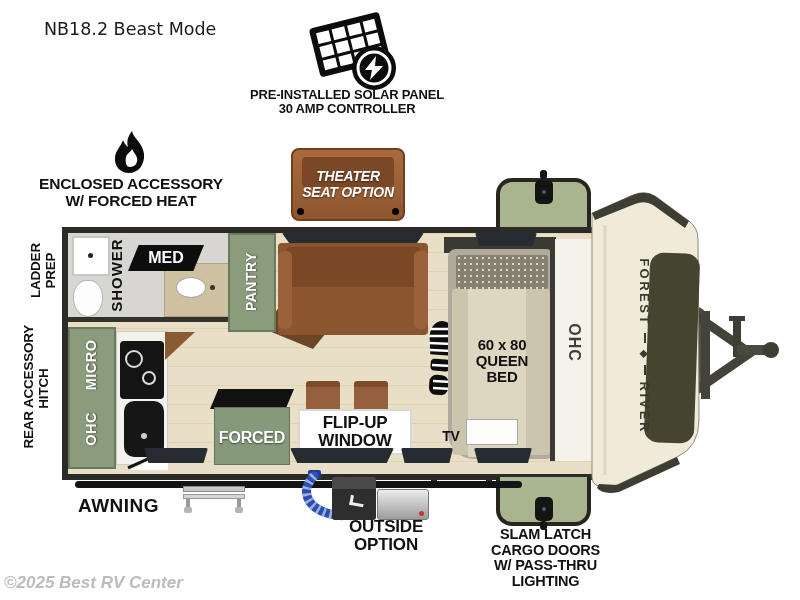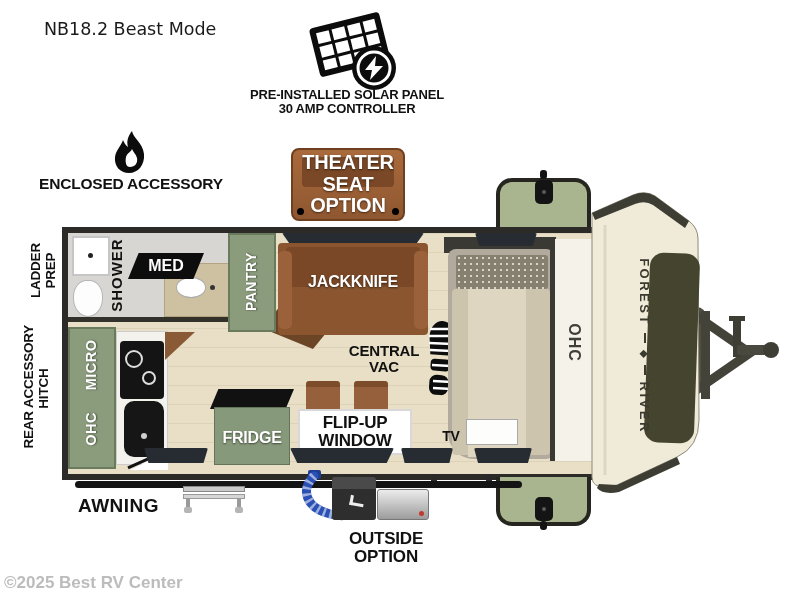--- a/index.html
+++ b/index.html
@@ -36,21 +36,21 @@
   .dot { position:absolute; width:7px; height:7px; background:#000; border-radius:50%; }
 
   .latch { position:absolute; width:18px; height:24px; background:#141414; border-radius:5px; }
   .latch::after { content:""; position:absolute; left:7px; top:10px; width:4px; height:4px;
                   background:#5a5a5a; border-radius:50%; }
   .nub { position:absolute; width:7px; height:9px; background:#141414; border-radius:3px; }
 
   .awning-bar { left:75px; top:481px; width:447px; height:7px; background:#141414; border-radius:4px; }
   .stub { background:#2a2a2a; width:6px; height:9px; }
 
-  .copyright { left:4px; top:573px; font-size:17px; font-weight:bold; color:#bcbcbc; }
+  .copyright { left:4px; top:573px; font-size:17px; font-weight:bold; font-style:italic; color:#bcbcbc; }
 
   .maker { left:555px; top:337px; width:180px; height:18px; transform:rotate(90deg);
            display:flex; align-items:center; justify-content:center; gap:7px;
            color:#3b3a2e; font-weight:bold; font-size:13px; letter-spacing:2.5px; }
   .maker .sep { width:10px; height:2px; background:#3b3a2e; }
   .maker .emb { font-size:10px; letter-spacing:0; }
 </style>
 </head>
 <body>
 
@@ -86,25 +86,26 @@
     <div>30 AMP CONTROLLER</div>
   </div>
 
   <svg class="abs" style="left:114px; top:131px;" width="34" height="45" viewBox="0 0 34 45">
     <path fill="#0c0c0c" fill-rule="evenodd" d="M18 0 C19 7, 29 12, 30 23 C31 34, 24 42, 15 42 C6 42, 0 35, 1 26 C2 19, 7 15, 9 9 C11 14, 14 16, 14 16 C12 9, 15 4, 18 0 Z
       M16 36 C21 36, 24 32, 23 27 C22 23, 19 21, 18 18 C17 21, 13 22, 12 26 C11 31, 12 36, 16 36 Z"></path>
   </svg>
 
   <div class="abs lbl" style="left:11px; top:176px; width:240px; font-size:15.5px;">
     <div>ENCLOSED ACCESSORY</div>
+    <div>W/ FORCED HEAT</div>
   </div>
 
   <div class="abs theater">
     <div class="back"></div>
-    <div class="lbl white" style="position:relative; font-size:20px;">
+    <div class="lbl white" style="position:relative; font-size:14px;font-style:italic;">
       <div>THEATER</div>
       <div>SEAT OPTION</div>
     </div>
     <div class="dot" style="left:4px; bottom:4px;"></div>
     <div class="dot" style="right:4px; bottom:4px;"></div>
   </div>
 
   <div class="abs lbl vtext" style="left:2px; top:256px; width:84px; font-size:13.5px;">
     <div>LADDER</div>
     <div>PREP</div>
@@ -121,21 +122,21 @@
   <div class="abs plan">
 
     <div class="bathroom"></div>
     <div style="left:4px; top:3px; width:38px; height:40px; background:#fff; border:2px solid #c6c6c6;"></div>
     <div style="left:20px; top:20px; width:5px; height:5px; background:#222; border-radius:50%;"></div>
     <div style="left:5px; top:47px; width:30px; height:37px; background:#fdfdfd; border:1px solid #b5b5b5; border-radius:45% 45% 50% 50%;"></div>
     <div style="left:96px; top:30px; width:67px; height:54px; background:#cdc1a2; border:1px solid #b3a383;"></div>
     <div style="left:108px; top:44px; width:30px; height:21px; background:#fff; border:1px solid #aaa; border-radius:50%;"></div>
     <div style="left:142px; top:52px; width:5px; height:5px; background:#333; border-radius:50%;"></div>
     <div class="lbl vtext" style="left:4px; top:34px; width:90px; font-size:15px; letter-spacing:1px;">SHOWER</div>
-    <div style="left:60px; top:20px; width:76px; height:26px; background:#0d0d0d; clip-path:polygon(14% 0,100% 0,86% 100%,0 100%);
+    <div style="left:60px; top:12px; width:76px; height:26px; background:#0d0d0d; clip-path:polygon(14% 0,100% 0,86% 100%,0 100%);
                 color:#fff; font-weight:bold; font-size:16px; text-align:center; line-height:26px;">MED</div>
 
     <div class="greenbox" style="left:0; top:94px; width:48px; height:142px;"></div>
     <div class="lbl vtext white" style="left:-16px; top:124px; width:80px; font-size:14.5px; letter-spacing:.5px;">MICRO</div>
     <div class="lbl vtext white" style="left:-6px; top:188px; width:60px; font-size:14.5px; letter-spacing:.5px;">OHC</div>
 
     <div style="left:48px; top:98px; width:52px; height:134px; background:#f3f2ec; border:1px solid #ccc;"></div>
     <div style="left:52px; top:108px; width:44px; height:58px; background:#141414; border-radius:4px;"></div>
     <div style="left:57px; top:117px; width:18px; height:18px; border:2px solid #ddd; border-radius:50%;"></div>
     <div style="left:74px; top:138px; width:14px; height:14px; border:2px solid #ddd; border-radius:50%;"></div>
@@ -148,27 +149,22 @@
 
     <div class="greenbox" style="left:160px; top:0; width:48px; height:99px;"></div>
     <div class="lbl vtext white" style="left:139px; top:41px; width:90px; font-size:14px; letter-spacing:.5px;">PANTRY</div>
 
     <div class="winstrip trap" style="left:214px; top:0; width:142px; height:14px;"></div>
     <div style="left:210px; top:10px; width:150px; height:92px; background:#8a552f; border-radius:4px;"></div>
     <div style="left:218px; top:14px; width:134px; height:40px; background:#7a4826; border-radius:4px;"></div>
     <div style="left:210px; top:18px; width:14px; height:78px; background:#9a613a; border-radius:5px;"></div>
     <div style="left:346px; top:18px; width:14px; height:78px; background:#9a613a; border-radius:5px;"></div>
     <div class="lbl white" style="left:228px; top:40px; width:114px; font-size:16px;">
-      <div>JACKKNIFE</div>
-    </div>
-
-    <div class="lbl" style="left:278px; top:110px; width:76px; font-size:15px;">
-      <div>CENTRAL</div>
-      <div>VAC</div>
-    </div>
+    </div>
+
 
     <svg style="left:356px; top:88px;" width="32" height="76" viewBox="0 0 32 76">
       <g transform="rotate(4 16 38)" fill="#0d0d0d">
         <path d="M4 16 C4 6, 10 0, 16 0 C23 0, 28 6, 28 16 L27 34 L6 34 Z"></path>
         <rect x="7" y="38" width="19" height="12" rx="4"></rect>
         <rect x="7" y="54" width="19" height="20" rx="7"></rect>
       </g>
       <g stroke="#fff" stroke-width="2.5">
         <line x1="6" y1="8" x2="28" y2="8"></line>
           <line x1="5" y1="15" x2="28" y2="15"></line>
@@ -183,31 +179,36 @@
     <div style="left:238px; top:148px; width:34px; height:32px; background:#95603b; border-top:6px solid #7c4c2b; border-radius:3px;"></div>
     <div style="left:286px; top:148px; width:34px; height:32px; background:#95603b; border-top:6px solid #7c4c2b; border-radius:3px;"></div>
 
     <div style="left:376px; top:4px; width:112px; height:16px; background:#3a3934;"></div>
     <div class="winstrip trap" style="left:407px; top:0; width:62px; height:13px;"></div>
     <div style="left:380px; top:16px; width:106px; height:210px; background:#b2ab9d; border-radius:8px 8px 8px 26px;"></div>
     <div style="left:384px; top:56px; width:98px; height:166px; background:#cdc4ae; border-radius:4px;"></div>
     <div style="left:400px; top:54px; width:58px; height:170px; background:#ded6c0;"></div>
     <div style="left:388px; top:22px; width:92px; height:34px; background:#85806f; border-radius:3px;
                 background-image:radial-gradient(#d8d4c8 1.3px, transparent 1.4px); background-size:6px 6px;"></div>
+    <div class="lbl" style="left:388px; top:104px; width:92px; font-size:15px;">
+      <div>60 x 80</div>
+      <div>QUEEN</div>
+      <div>BED</div>
+    </div>
     <div style="left:398px; top:186px; width:52px; height:26px; background:#fdfdfb; border:1px solid #a9a9a9;"></div>
     <div class="lbl" style="left:368px; top:196px; width:30px; font-size:14px;">TV</div>
 
     <div style="left:482px; top:6px; width:5px; height:222px; background:#3a3934;"></div>
     <div style="left:487px; top:6px; width:39px; height:222px; background:#f4f2e9;"></div>
     <div class="lbl vtext-cw" style="left:476px; top:101px; width:60px; font-size:16px; color:#3e3e3a; letter-spacing:1px;">OHC</div>
 
     <div style="left:142px; top:156px; width:84px; height:20px; background:#111;
                 clip-path:polygon(0 100%,10% 0,100% 0,90% 100%);"></div>
     <div style="left:146px; top:174px; width:76px; height:58px; background:#87997b; border:1px solid #64745a;"></div>
-    <div class="lbl white" style="left:146px; top:196px; width:76px; font-size:16px;">FRIDGE</div>
+    <div class="lbl white" style="left:146px; top:196px; width:76px; font-size:16px;">FORCED</div>
 
     <div style="left:230px; top:176px; width:114px; height:46px; background:#fff; border:2px solid #d8d8d8;
                 display:flex; flex-direction:column; align-items:center; justify-content:center;">
       <div class="lbl" style="font-size:17px;">FLIP-UP</div>
       <div class="lbl" style="font-size:17px;">WINDOW</div>
     </div>
 
     <div style="left:62px; top:219px; width:38px; height:18px; background:#fff; clip-path:polygon(0 100%,100% 0,100% 100%);"></div>
     <div style="left:58px; top:224px; width:46px; height:3px; background:#111; transform:rotate(-24deg);"></div>
 
@@ -261,21 +262,27 @@
     <rect x="8" y="0" width="13" height="9" rx="2" fill="#1c3d92"></rect>
     <path d="M14 6 C0 20, 6 38, 30 44 C38 46, 46 46, 50 44" fill="none" stroke="#2a50b5" stroke-width="9" stroke-linecap="round"></path>
     <path d="M14 6 C0 20, 6 38, 30 44 C38 46, 46 46, 50 44" fill="none" stroke="rgba(255,255,255,.55)" stroke-width="9" stroke-dasharray="2.5 4"></path>
   </svg>
   <div class="abs" style="left:332px; top:477px; width:44px; height:43px; background:#2e2e2e; border-radius:3px;"></div>
   <div class="abs" style="left:332px; top:477px; width:44px; height:12px; background:#4a4a4a; border-radius:3px 3px 0 0;"></div>
   <div class="abs" style="left:350px; top:496px; width:14px; height:10px; border-left:3px solid #eee; border-bottom:3px solid #eee; transform:rotate(10deg);"></div>
   <div class="abs" style="left:377px; top:489px; width:52px; height:31px; background:linear-gradient(#ececec,#9c9c9c); border:1px solid #777; border-radius:3px;"></div>
   <div class="abs" style="left:419px; top:511px; width:5px; height:5px; background:#c0392b; border-radius:50%;"></div>
 
-  <div class="abs lbl" style="left:330px; top:530px; width:112px; font-size:17px;">
+  <div class="abs lbl" style="left:330px; top:518px; width:112px; font-size:17px;">
     <div>OUTSIDE</div>
     <div>OPTION</div>
   </div>
 
+  <div class="abs lbl" style="left:468px; top:527px; width:155px; font-size:14.5px;">
+    <div>SLAM LATCH</div>
+    <div>CARGO DOORS</div>
+    <div>W/ PASS-THRU</div>
+    <div>LIGHTING</div>
+  </div>
 
   <div class="abs copyright">©2025 Best RV Center</div>
 
 </div>
 
 </body></html>

